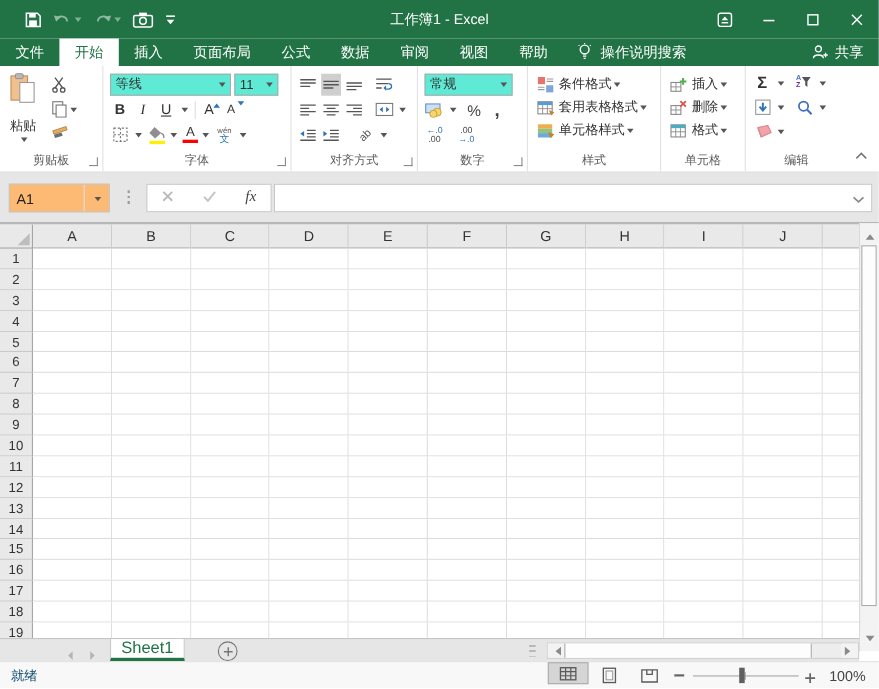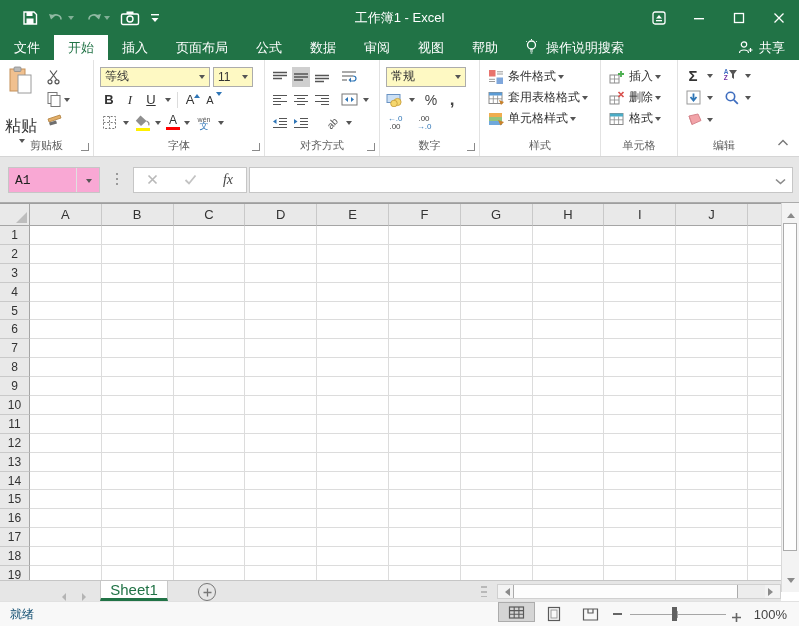--- a/index.html
+++ b/index.html
@@ -26,37 +26,37 @@
   .ribbon{position:absolute;left:0;top:60px;width:799px;height:97px;background:#fff;border-bottom:1px solid #D5D5D5;box-sizing:border-box;}
   .ribbon-inner{display:flex;height:96px;}
   .rgroup{position:relative;border-right:1px solid #E2E2E2;box-sizing:border-box;flex:none;}
   .glabel{position:absolute;left:0;bottom:3px;width:100%;text-align:center;font-size:11px;color:#5c5c5c;}
   .lnch{position:absolute;right:4px;bottom:5px;width:7px;height:7px;border-right:1.5px solid #8a8a8a;border-bottom:1.5px solid #8a8a8a;}
   .rows{padding-top:5px;}
   .r{display:flex;align-items:center;height:23px;padding-left:6px;}
   .ib{display:flex;align-items:center;justify-content:center;min-width:18px;height:20px;margin-right:3px;color:#444;}
   .dd{display:inline-block;width:0;height:0;border:3px solid transparent;border-top:4px solid #555;margin-left:2px;position:relative;top:2px;}
   .dd.w{border-top-color:rgba(255,255,255,.85);}
-  .sel{height:20px;background:#fef9c3;border:1px solid #ACACAC;box-sizing:border-box;display:flex;align-items:center;justify-content:space-between;font-size:12px;color:#333;padding:0 4px;}
+  .sel{height:20px;background:#5eead4;border:1px solid #ACACAC;box-sizing:border-box;display:flex;align-items:center;justify-content:space-between;font-size:12px;color:#333;padding:0 4px;}
   .btxt{font-size:13px;color:#333;}
   .swatchbtn{display:flex;flex-direction:column;align-items:center;justify-content:center;height:20px;margin-right:2px;}
   .swatch{width:14px;height:3px;margin-top:1px;}
   .stylerow{display:flex;align-items:center;height:21px;padding-left:8px;font-size:12px;color:#333;white-space:nowrap;}
   .stylerow .sicon{margin-right:4px;display:flex;}
   .collapse-chevron{position:absolute;right:10px;bottom:6px;}
 
   
   .pastecol{width:42px;display:flex;flex-direction:column;align-items:center;padding-top:6px;}
-  .pastecol .plabel{font-size:16px;color:#333;margin-top:20px;}
+  .pastecol .plabel{font-size:12px;color:#333;margin-top:10px;}
   .clipcol{display:flex;flex-direction:column;padding-top:6px;}
   .clipcol .r{height:22px;padding-left:4px;}
 
   
   .fmlrow{position:absolute;left:0;top:157px;width:799px;height:46px;background:#E6E6E6;border-bottom:1px solid #ABABAB;box-sizing:border-box;}
-  .namebox{position:absolute;left:8px;top:10px;width:92px;height:26px;background:#f9a8d4;border:1px solid #C6C6C6;box-sizing:border-box;display:flex;align-items:center;font-size:13px;color:#222;padding-left:6px;font-family:Liberation Mono, monospace;}
+  .namebox{position:absolute;left:8px;top:10px;width:92px;height:26px;background:#fdba74;border:1px solid #C6C6C6;box-sizing:border-box;display:flex;align-items:center;font-size:13px;color:#222;padding-left:6px;}
   .namebox .nbdd{margin-left:auto;padding:0 7px;border-left:1px solid #E0E0E0;height:100%;display:flex;align-items:center;}
   .dots3{position:absolute;left:116px;top:16px;width:2px;height:14px;background:repeating-linear-gradient(#9a9a9a 0 2px,transparent 2px 5px);}
   .fxbox{position:absolute;left:133px;top:10px;width:114px;height:26px;background:#fff;border:1px solid #C6C6C6;box-sizing:border-box;display:flex;align-items:center;justify-content:space-around;}
   .fxlabel{font-family:"Liberation Serif","DejaVu Serif",serif;font-style:italic;font-size:14px;color:#444;}
   .fmlinput{position:absolute;left:249px;top:10px;width:544px;height:26px;background:#fff;border:1px solid #C6C6C6;box-sizing:border-box;display:flex;align-items:center;font-size:13px;color:#222;padding:0 6px;}
   .fmlexpand{margin-left:auto;}
 
   
   .sheet{position:absolute;left:0;top:203px;width:781px;height:377px;background:#fff;overflow:hidden;border-top:1px solid #9E9E9E;box-sizing:border-box;}
   .hdr-row{display:flex;height:22px;}

